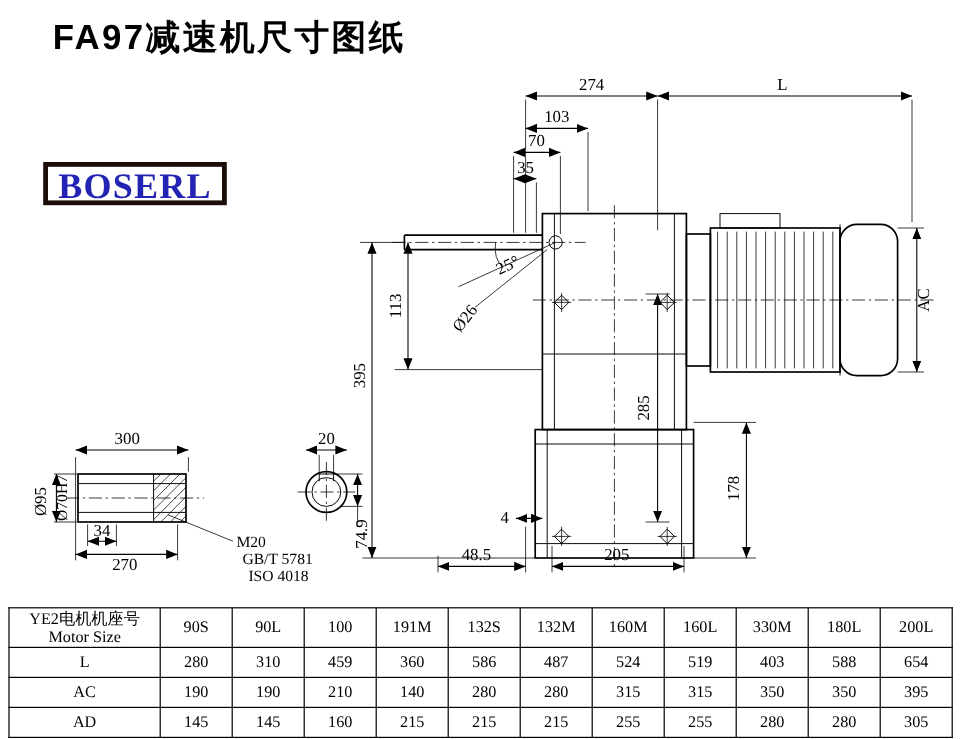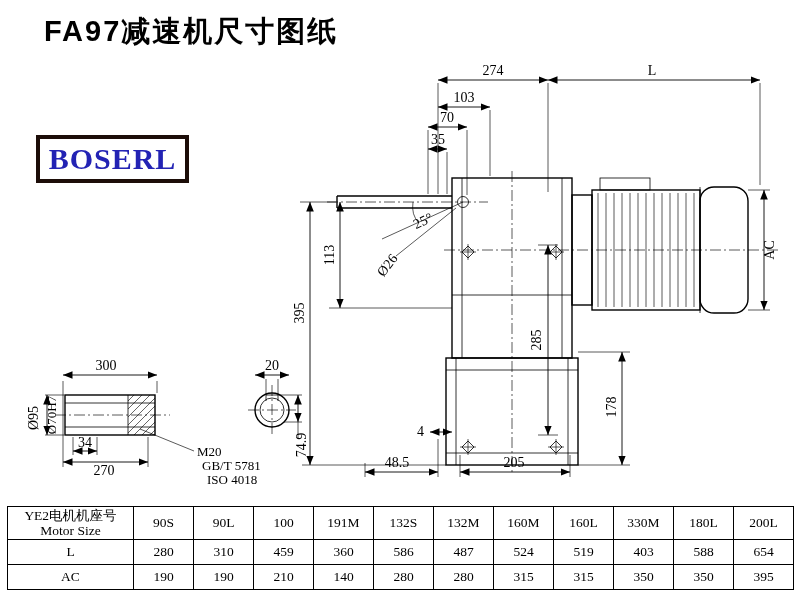--- a/index.html
+++ b/index.html
@@ -3,23 +3,23 @@
 <meta charset="utf-8">
 <style>
   * { margin:0; padding:0; box-sizing:border-box; }
   html,body { width:800px; height:616px; background:#fff; }
   body { font-family:"Liberation Sans","DejaVu Sans",sans-serif; color:#000; }
   .page { position:relative; width:800px; height:616px; background:#fff; overflow:hidden; }
 
   .title { position:absolute; left:44px; top:12px; font-size:29px; font-weight:bold;
            letter-spacing:2px; color:#000000; }
 
-  .logo { position:absolute; left:36px; top:135px; width:153px; height:48px;
+  .logo { position:absolute; left:36px; top:135px; width:153px; height:36px;
           border:4px solid #1c0d08; background:#fff; display:flex;
-          align-items:center; justify-content:center; }
+          justify-content:center; }
   .logo span { font-family:"Liberation Serif","DejaVu Serif",serif; font-size:30px;
                font-weight:bold; color:#2323b4; letter-spacing:1px; }
 
   svg.drawing { position:absolute; left:0; top:55px; }
 
   
   .ol { fill:none; stroke:#000; stroke-width:1.4; }  
   .il { fill:none; stroke:#000; stroke-width:0.8; }  
   .dl { fill:none; stroke:#000; stroke-width:0.9; }  
   .xl { fill:none; stroke:#000; stroke-width:0.65; } 
@@ -297,16 +297,30 @@
         <td>210</td>
         <td>140</td>
         <td>280</td>
         <td>280</td>
         <td>315</td>
         <td>315</td>
         <td>350</td>
         <td>350</td>
         <td>395</td>
       </tr>
+      <tr>
+        <td>AD</td>
+        <td>145</td>
+        <td>145</td>
+        <td>160</td>
+        <td>215</td>
+        <td>215</td>
+        <td>215</td>
+        <td>255</td>
+        <td>255</td>
+        <td>280</td>
+        <td>280</td>
+        <td>305</td>
+      </tr>
     </tbody>
   </table>
 
 </div>
 
 </body></html>

